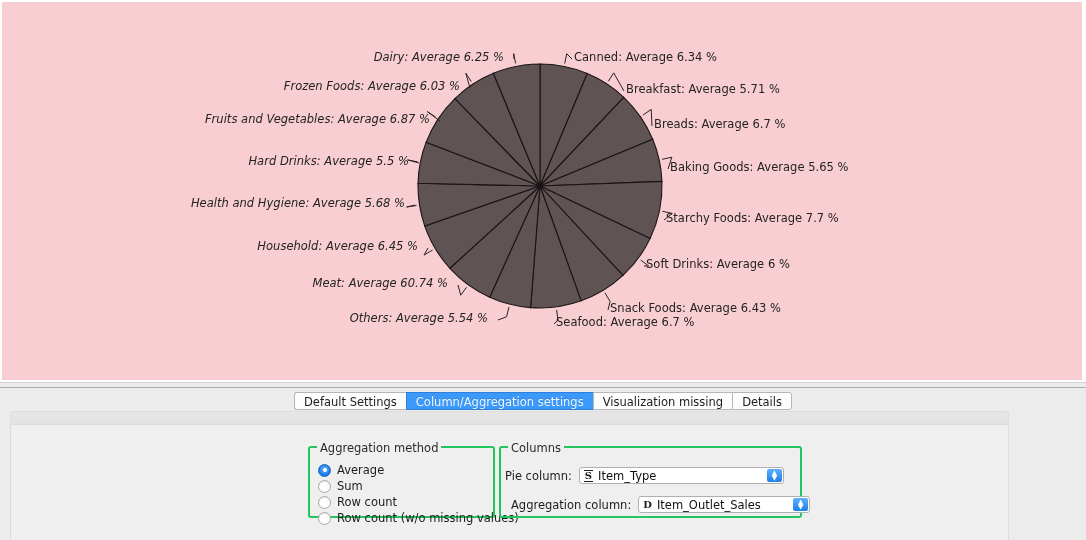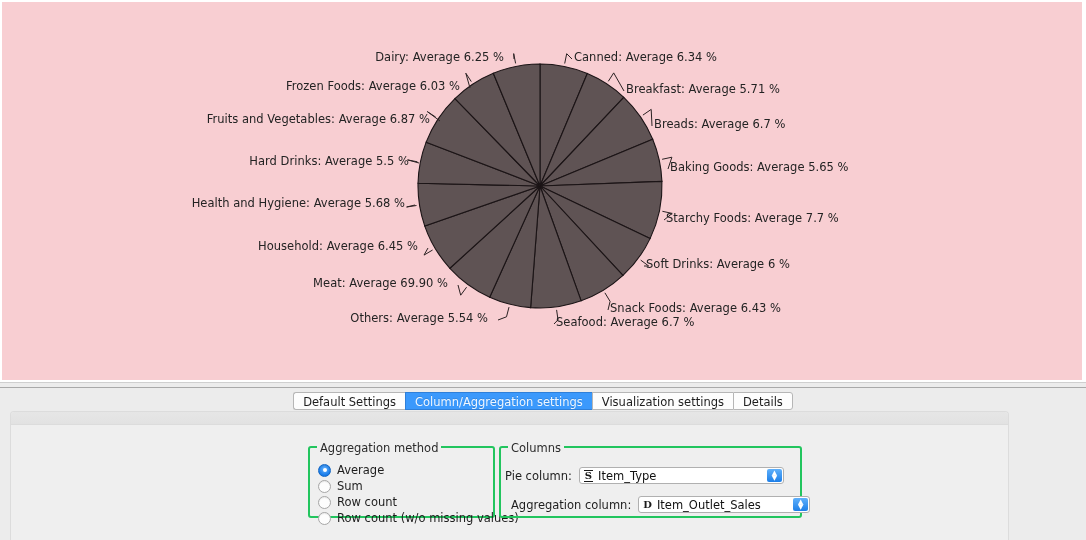--- a/index.html
+++ b/index.html
@@ -26,21 +26,21 @@
   #pie-svg{position:absolute;left:0;top:0;}
   .pie-label{
     position:absolute;
     font-size:11.5px;
     color:#232323;
     white-space:nowrap;
     line-height:12px;
     letter-spacing:0.02px;
   }
   .pie-label.r{transform:translateY(-50%);}
-  .pie-label.l{transform:translate(-100%,-50%);}
+  .pie-label.l{transform:translate(-100%,-50%);font-style:italic;}
 
   
   #divider{
     position:absolute;left:0;top:382px;width:1086px;height:6px;
     background:#ececec;
     border-top:1px solid #cfcfcf;
     border-bottom:1px solid #a9a9a9;
     box-sizing:border-box;
   }
 
@@ -217,39 +217,39 @@
       <div id="label-layer">
           <div class="pie-label r" style="left: 572px; top: 55px;">Canned: Average 6.34 %</div>
           <div class="pie-label r" style="left: 624px; top: 87px;">Breakfast: Average 5.71 %</div>
           <div class="pie-label r" style="left: 652px; top: 122px;">Breads: Average 6.7 %</div>
           <div class="pie-label r" style="left: 668px; top: 165px;">Baking Goods: Average 5.65 %</div>
           <div class="pie-label r" style="left: 664px; top: 216px;">Starchy Foods: Average 7.7 %</div>
           <div class="pie-label r" style="left: 644px; top: 262px;">Soft Drinks: Average 6 %</div>
           <div class="pie-label r" style="left: 608px; top: 306px;">Snack Foods: Average 6.43 %</div>
           <div class="pie-label r" style="left: 554px; top: 320px;">Seafood: Average 6.7 %</div>
           <div class="pie-label l" style="left: 486px; top: 316px;">Others: Average 5.54 %</div>
-          <div class="pie-label l" style="left: 446px; top: 281px;">Meat: Average 69.90 %</div>
+          <div class="pie-label l" style="left: 446px; top: 281px;">Meat: Average 60.74 %</div>
           <div class="pie-label l" style="left: 416px; top: 244px;">Household: Average 6.45 %</div>
           <div class="pie-label l" style="left: 403px; top: 201px;">Health and Hygiene: Average 5.68 %</div>
           <div class="pie-label l" style="left: 407px; top: 159px;">Hard Drinks: Average 5.5 %</div>
           <div class="pie-label l" style="left: 428px; top: 117px;">Fruits and Vegetables: Average 6.87 %</div>
           <div class="pie-label l" style="left: 458px; top: 84px;">Frozen Foods: Average 6.03 %</div>
           <div class="pie-label l" style="left: 502px; top: 55px;">Dairy: Average 6.25 %</div>
         </div>
     </div>
   </div>
 
   <div id="divider"></div>
 
   <div id="settings">
 
     <div id="tabbar">
         <div class="tab">Default Settings</div>
         <div class="tab active">Column/Aggregation settings</div>
-        <div class="tab">Visualization settings</div>
+        <div class="tab">Visualization missing</div>
         <div class="tab">Details</div>
       </div>
 
     <div id="inner-panel">
       <div class="titlebar"></div>
 
       <div class="groupbox" id="gb-agg">
         <span class="gb-title">Aggregation method</span>
         <div id="radio-list">
             <div class="radio-row" style="top: 14px;">

